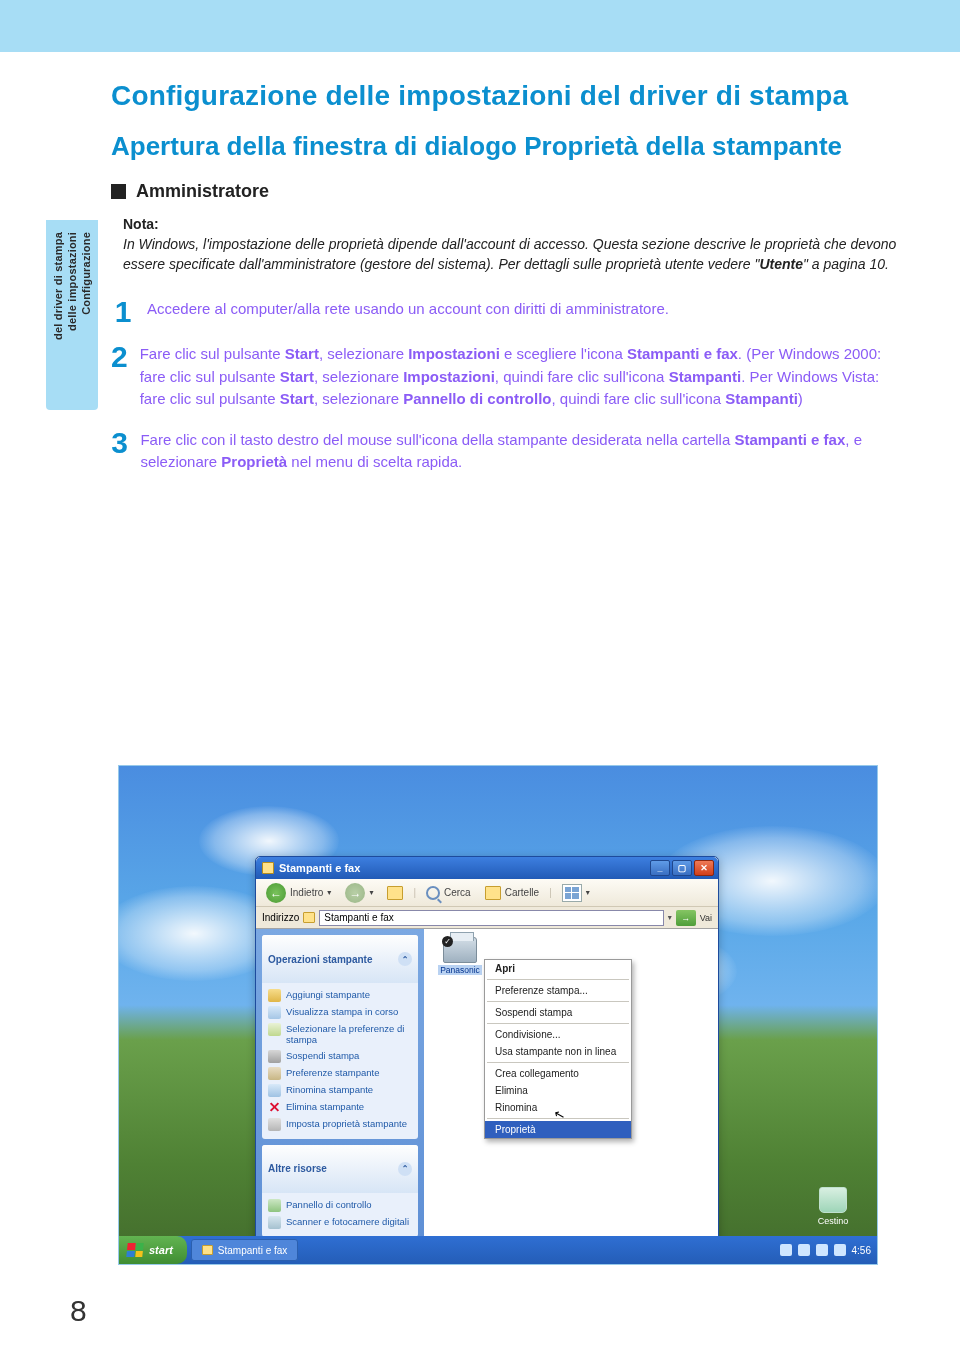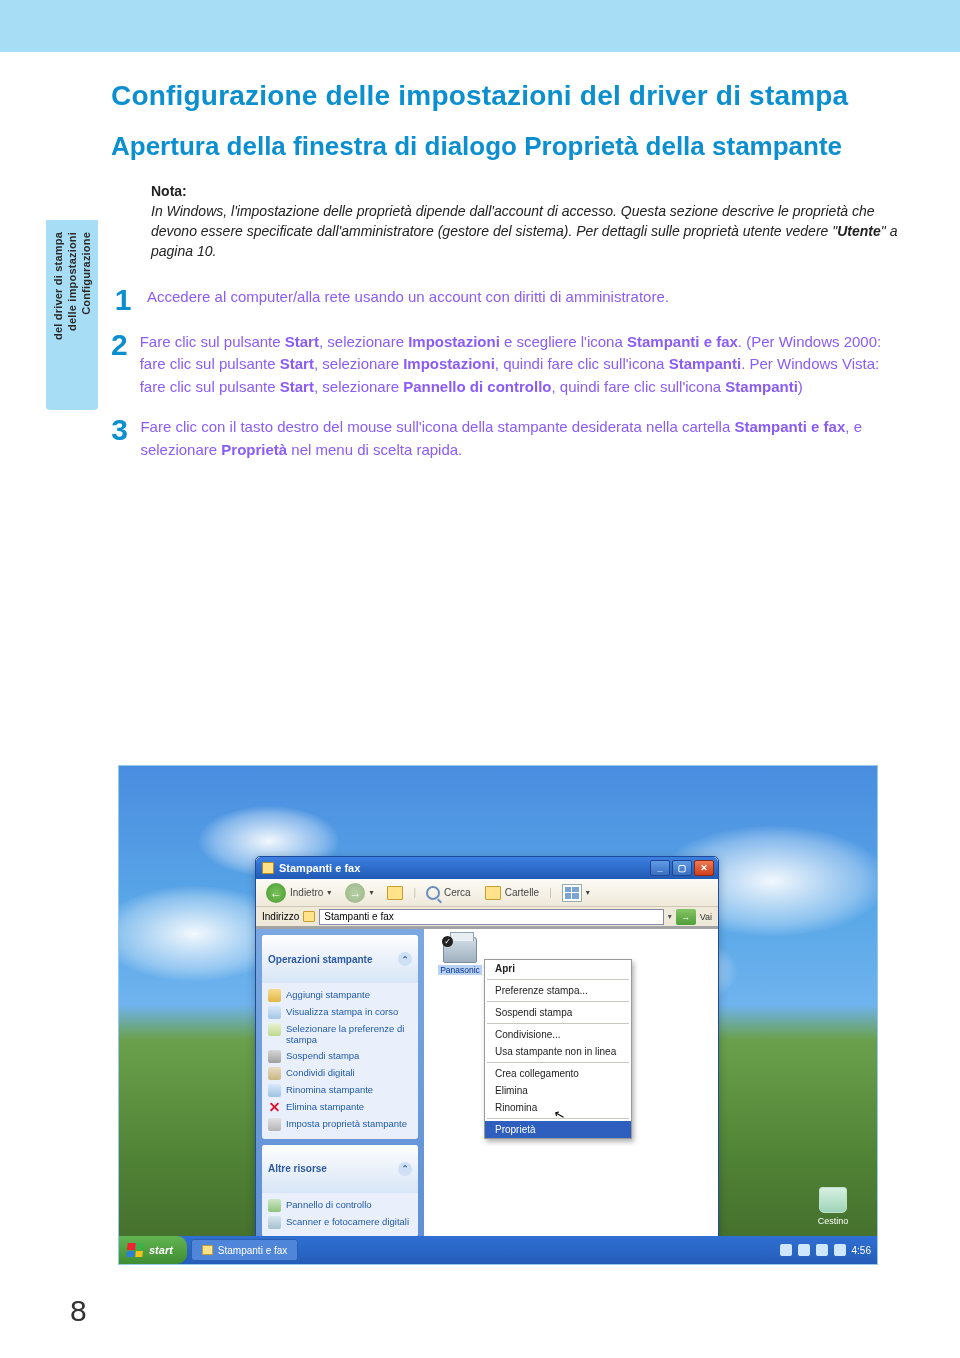--- a/index.html
+++ b/index.html
@@ -10,21 +10,21 @@
   .sidetab .l1 { left: 6px; top: 12px; }
   .sidetab .l2 { left: 20px; top: 12px; }
   .sidetab .l3 { left: 34px; top: 12px; }
   .content { position: absolute; left: 111px; top: 80px; width: 790px; }
   h1 { color: #0b8fcf; font-size: 28px; font-weight: 800; letter-spacing: .2px; margin-bottom: 18px; }
   h2 { color: #0b8fcf; font-size: 26px; font-weight: 800; line-height: 1.25; margin-bottom: 18px; }
   .admin-line { display: flex; align-items: center; gap: 10px; margin: 8px 0 12px; }
   .sq { width: 15px; height: 15px; background: #222; display: inline-block; }
   .admin-line span.lbl { font-size: 18px; font-weight: 700; color: #222; }
   p.intro { font-size: 15px; color: #222; line-height: 1.5; margin-bottom: 16px; }
-  .note { margin: 4px 0 24px 40px; font-size: 14px; color: #222; line-height: 1.45; }
+  .note { margin: 4px 0 24px 12px; font-size: 14px; color: #222; line-height: 1.45; }
   .note b { font-weight: 700; }
   .note em { font-style: italic; }
   .steps { margin-left: 0; }
   .step { display: flex; gap: 12px; margin: 10px 0 18px; }
   .num { color: #0b8fcf; font-size: 30px; font-weight: 800; line-height: .9; width: 24px; text-align: center; }
   .steptxt { font-size: 15px; color: #8b5cf6; line-height: 1.5; }
   .steptxt b { font-weight: 700; }
 
   
   .shot { position: absolute; left: 118px; top: 765px; width: 760px; height: 500px; background: linear-gradient(to bottom, #4a8de0 0%, #5aa8e8 30%, #6fb3ee 48%, #6aa04b 55%, #4f8134 80%, #426b2c 100%); border: 1px solid #96c9ea; overflow: hidden; }
@@ -61,21 +61,21 @@
   .toolbar { height: 28px; background: linear-gradient(#fdfbf5,#efe9da); display: flex; align-items: center; gap: 6px; padding: 0 6px; border-bottom: 1px solid #d0c8b4; color: #444; }
   .tbtn { display: flex; align-items: center; gap: 4px; padding: 1px 4px; }
   .rnd { width: 20px; height: 20px; border-radius: 50%; display: flex; align-items: center; justify-content: center; color: #fff; font-size: 12px; }
   .back { background: radial-gradient(#79c25b,#4a9a33); }
   .fwd { background: radial-gradient(#b8cfa6,#9ab687); }
   .fld { width: 16px; height: 14px; background: #ffe28a; border: 1px solid #c79e2f; border-radius: 1px; }
   .srch { width: 14px; height: 14px; border: 2px solid #6a8fbf; border-radius: 50%; position: relative; }
   .srch:after { content: ''; position: absolute; right: -4px; bottom: -4px; width: 5px; height: 2px; background: #6a8fbf; transform: rotate(45deg); }
   .view { width: 20px; height: 18px; border: 1px solid #9aa; background: #fff; display: grid; grid-template: 1fr 1fr/1fr 1fr; gap: 1px; padding: 2px; }
   .view i { background: #7aa4d4; }
-  .addr { height: 22px; background: #efe9da; display: flex; align-items: center; gap: 4px; padding: 0 6px; border-bottom: 3px solid #a3a3a3; }
+  .addr { height: 22px; background: #efe9da; display: flex; align-items: center; gap: 4px; padding: 0 6px; border-bottom: 1px solid #a3a3a3; }
   .addr input.box { flex: 1; height: 16px; font-size: 10px; padding: 0 4px; border: 1px solid #88a; background: #fff; }
   .goBtn { width: 20px; height: 16px; background: linear-gradient(#85c563,#4f9e3a); color: #fff; font-size: 9px; display: flex; align-items: center; justify-content: center; border-radius: 2px; }
   .gotxt { font-size: 9px; color: #333; }
 
   .body2 { display: flex; background: #fff; }
   .sidepane { width: 168px; background: linear-gradient(#7ba8e2,#5e8fd5); padding: 6px; display: flex; flex-direction: column; gap: 6px; }
   .panel { background: #e9f0fb; border-radius: 3px; overflow: hidden; }
   .phdr { background: linear-gradient(#fefefe,#d7e5f6); padding: 17px 6px; display: flex; justify-content: space-between; align-items: center; color: #2d5aa0; font-weight: 700; font-size: 10px; }
   .phdr .chev { width: 14px; height: 14px; border-radius: 50%; background: #cfe0f5; color: #2d5aa0; display: flex; align-items: center; justify-content: center; font-size: 8px; }
   .plist { padding: 4px 6px 6px; }
@@ -122,20 +122,24 @@
 
 <div class="sidetab">
   <span class="ln l1">del driver di stampa</span>
   <span class="ln l2">delle impostazioni</span>
   <span class="ln l3">Configurazione</span>
 </div>
 
 <div class="content">
   <h1>Configurazione delle impostazioni del driver di stampa</h1>
   <h2>Apertura della finestra di dialogo Proprietà della stampante</h2>
+  <div class="admin-line">
+    <span class="sq"></span>
+    <span class="lbl">Amministratore</span>
+  </div>
   <div class="note">
     <b>Nota:</b><br>
     <em>
       <span>In Windows, l'impostazione delle proprietà dipende dall'account di accesso. Questa sezione descrive le proprietà che devono essere specificate dall'amministratore (gestore del sistema). Per dettagli sulle proprietà utente vedere "</span><b>Utente</b><span>" a pagina 10.</span>
     </em>
   </div>
   <div class="steps">
     <div class="step">
       <div class="num">1</div>
       <div class="steptxt">Accedere al computer/alla rete usando un account con diritti di amministratore.</div>
@@ -236,21 +240,21 @@
             <div class="prow">
                 <span class="pico i-pref"></span>
                 <span>Selezionare la preferenze di stampa</span>
               </div>
             <div class="prow">
                 <span class="pico i-susp"></span>
                 <span>Sospendi stampa</span>
               </div>
             <div class="prow">
                 <span class="pico i-share"></span>
-                <span>Condividi digitali</span>
+                <span>Preferenze stampante</span>
               </div>
             <div class="prow">
                 <span class="pico i-ren"></span>
                 <span>Rinomina stampante</span>
               </div>
             <div class="prow">
                 <span class="pico i-del"></span>
                 <span>Elimina stampante</span>
               </div>
             <div class="prow">

